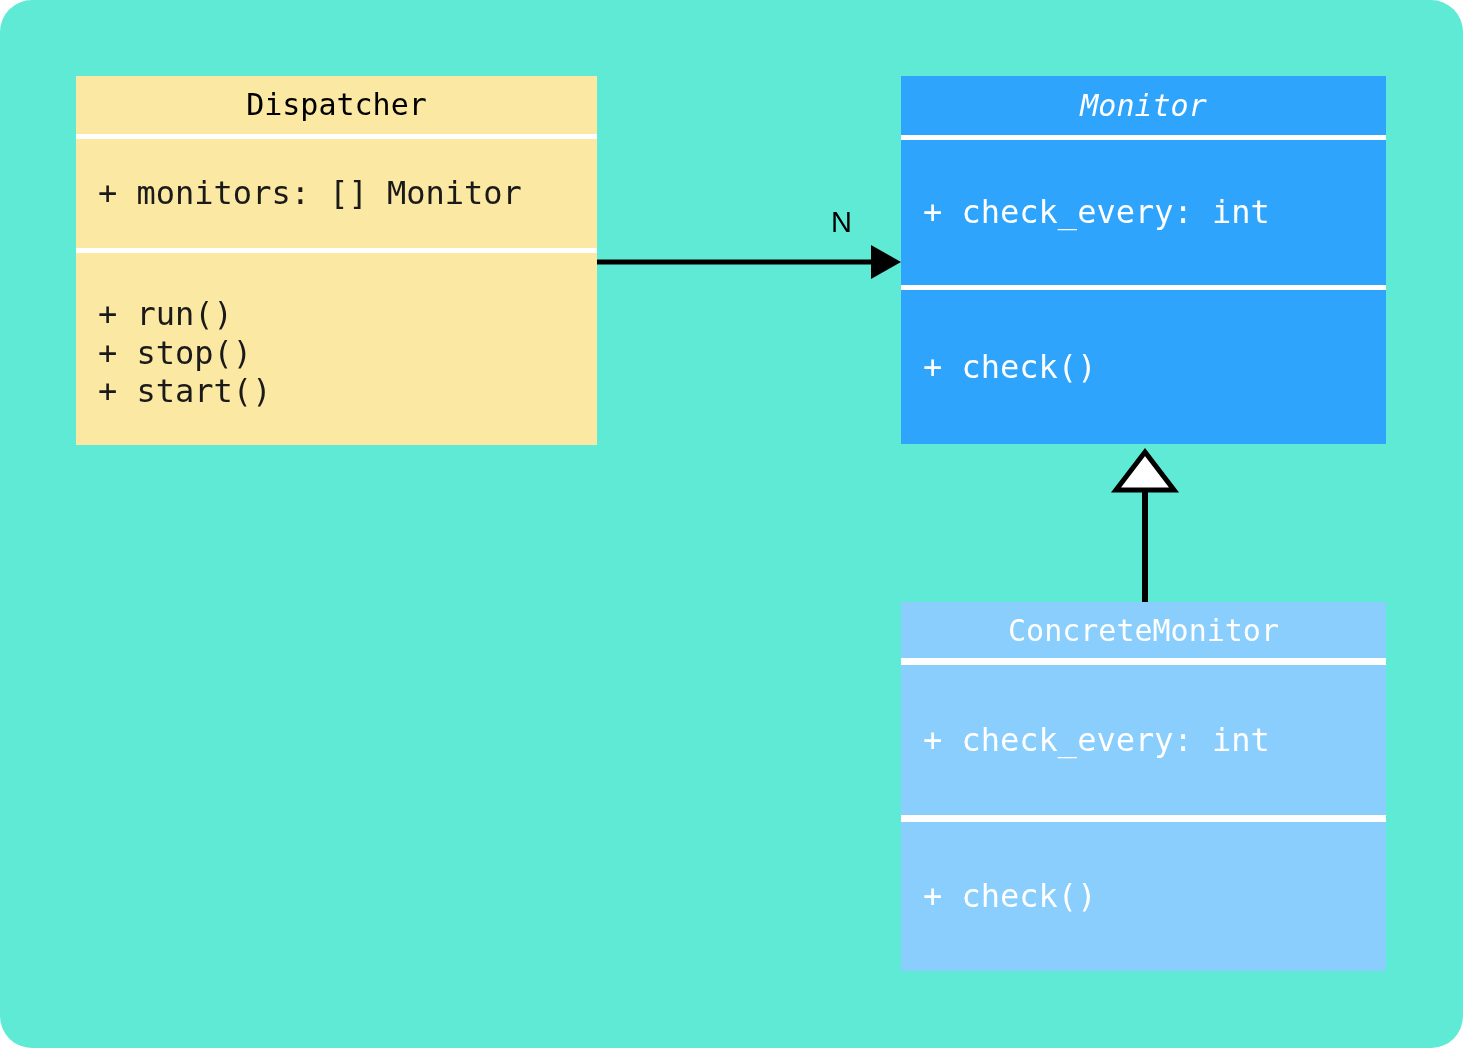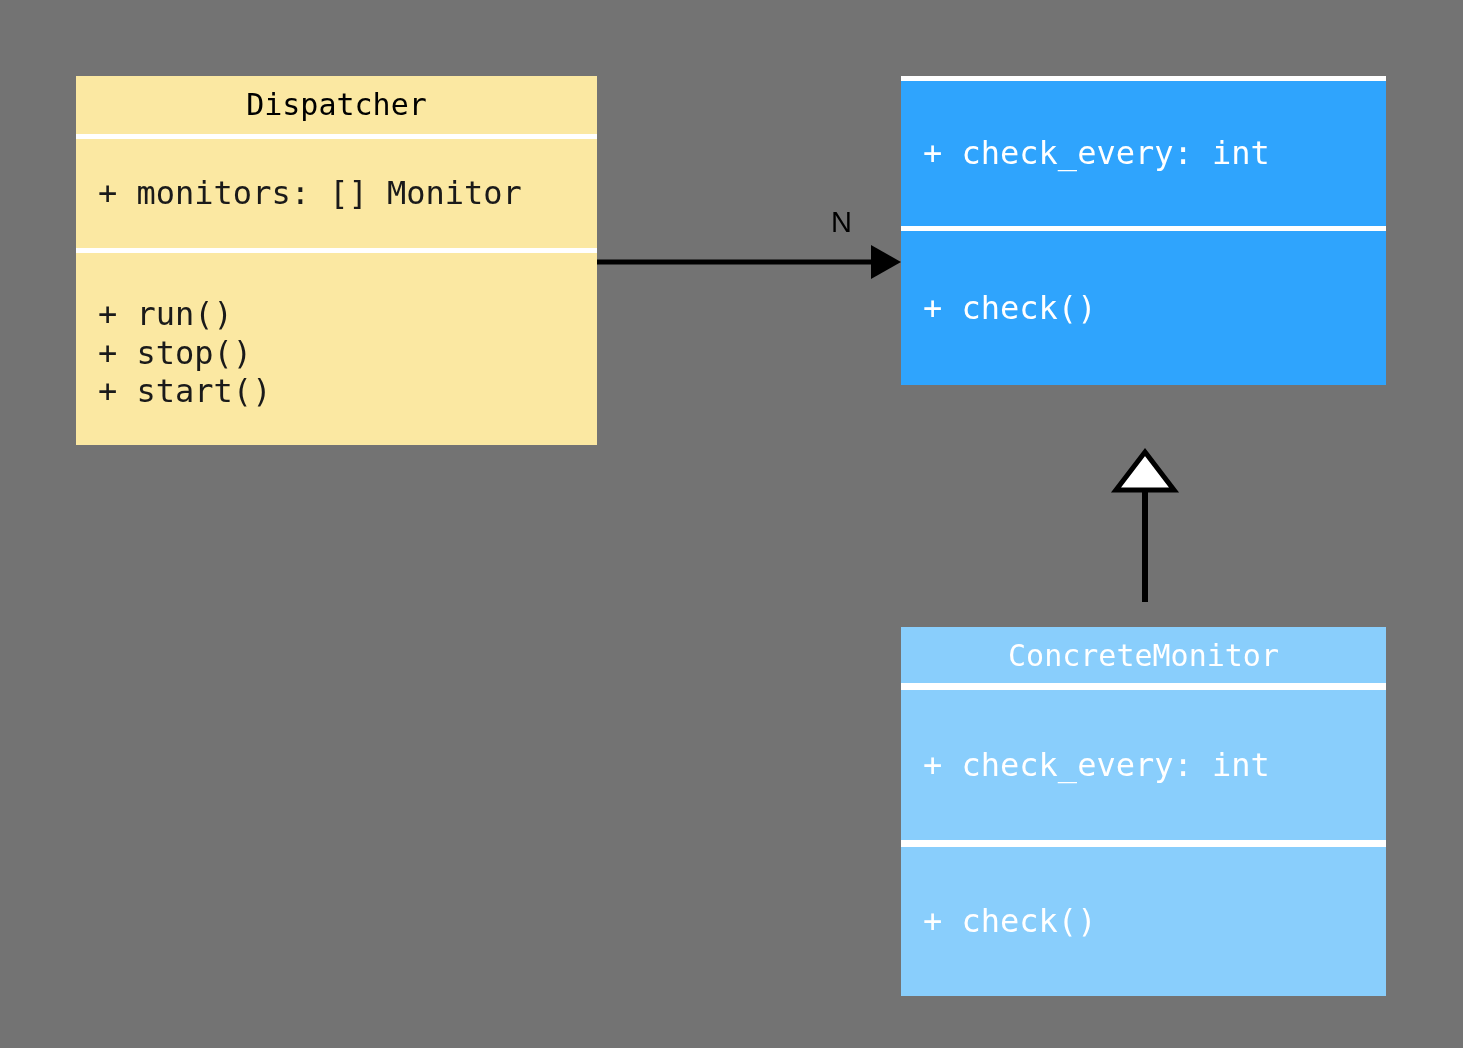--- a/index.html
+++ b/index.html
@@ -8,22 +8,23 @@
     padding: 0;
     background: #ffffff;
   }
   body {
     font-family: "DejaVu Sans Mono", monospace;
   }
   #canvas {
     position: relative;
     width: 1463px;
     height: 1048px;
-    background: #737373;
+    background: #5eead4;
     overflow: hidden;
+    border-radius: 32px;
   }
 
   
   .uml-class {
     position: absolute;
     box-sizing: border-box;
     display: flex;
     flex-direction: column;
   }
   .uml-compartment {
@@ -97,31 +98,32 @@
     </div>
     <div class="divider-gap"></div>
     <div class="uml-compartment uml-members" style="height:200px; justify-content:flex-start; padding-top:42px;">
       <div class="uml-member">+ run()</div>
       <div class="uml-member">+ stop()</div>
       <div class="uml-member">+ start()</div>
     </div>
   </div>
 
   <div class="uml-class theme-monitor" style="left:901px; top:76px; width:485px; height:368px;">
+    <div class="uml-compartment uml-title abstract" style="height:59px;">Monitor</div>
     <div class="divider-gap"></div>
     <div class="uml-compartment uml-members" style="height:145px;">
       <div class="uml-member">+ check_every: int</div>
     </div>
     <div class="divider-gap"></div>
     <div class="uml-compartment uml-members" style="height:154px;">
       <div class="uml-member">+ check()</div>
     </div>
   </div>
 
-  <div class="uml-class theme-concrete" style="left:901px; top:627px; width:485px; height:369px;">
+  <div class="uml-class theme-concrete" style="left:901px; top:602px; width:485px; height:369px;">
     <div class="uml-compartment uml-title" style="height:56px;">ConcreteMonitor</div>
     <div class="divider-gap" style="height:7px;"></div>
     <div class="uml-compartment uml-members" style="height:150px;">
       <div class="uml-member">+ check_every: int</div>
     </div>
     <div class="divider-gap" style="height:7px;"></div>
     <div class="uml-compartment uml-members" style="height:149px;">
       <div class="uml-member">+ check()</div>
     </div>
   </div>

